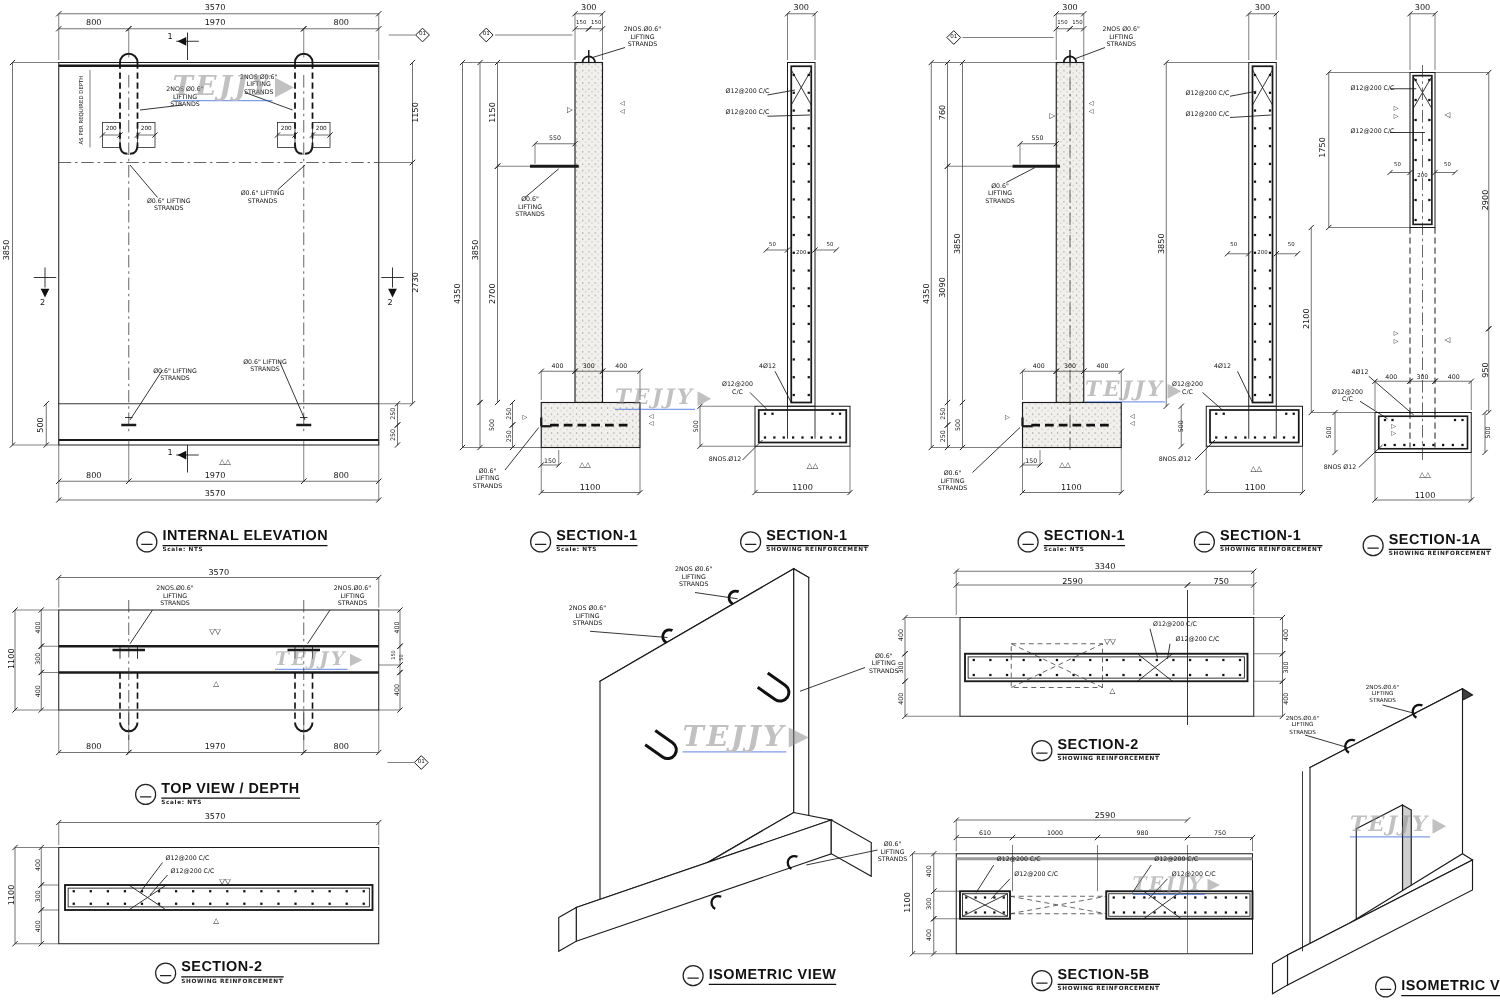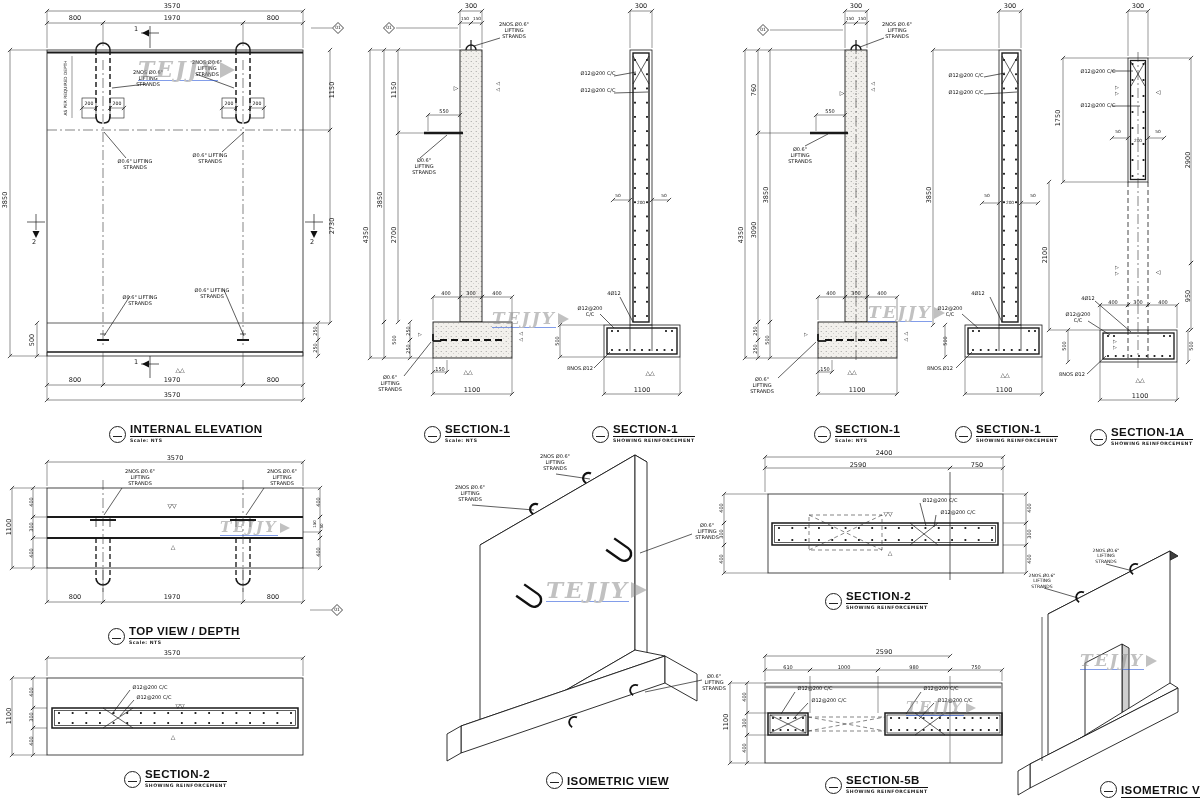--- a/index.html
+++ b/index.html
@@ -2,21 +2,21 @@
 <html><head>
 <meta charset="utf-8">
 <style>
   html,body{margin:0;padding:0;background:#fff;width:1200px;height:800px;overflow:hidden;}
   #stage{position:relative;width:1200px;height:616px;background:#fff;
          font-family:"DejaVu Sans","Liberation Sans",sans-serif;color:#111;}
   #geo{position:absolute;left:0;top:0;}
   .ann{position:absolute;font-size:6.5px;line-height:1.2;white-space:pre;text-align:center;
        transform:translate(-50%,-50%);color:#141414;letter-spacing:0;}
   .ann.rot{transform:translate(-50%,-50%) rotate(-90deg);}
-  .vtitle{position:absolute;display:flex;align-items:flex-end;gap:4px;}
+  .vtitle{position:absolute;display:flex;align-items:center;gap:4px;}
   .vtitle .circ{width:15px;height:15px;border:1px solid #222;border-radius:50%;flex:0 0 auto;
                 position:relative;background:#fff;}
   .vtitle .circ:after{content:"";position:absolute;left:3px;right:3px;top:9px;border-top:0.8px solid #222;}
   .vtitle .tcol{display:flex;flex-direction:column;}
   .vtitle .tlabel{font-family:"Liberation Sans",sans-serif;font-weight:bold;font-size:11.5px;
                   letter-spacing:0.4px;border-bottom:1.6px solid #111;padding-bottom:1px;white-space:nowrap;}
   .vtitle .tsub{font-size:4.6px;font-weight:bold;color:#222;letter-spacing:0.5px;margin-top:1px;white-space:nowrap;}
   .wm{position:absolute;opacity:0.55;color:#8f8f8f;font-family:"DejaVu Serif","Liberation Serif",serif;
       font-style:italic;font-weight:bold;display:flex;align-items:center;pointer-events:none;}
   .wm .wtxt{letter-spacing:2px;border-bottom:1px solid #1d4ed8;line-height:1;}
@@ -1090,21 +1090,21 @@
 STRANDS</div>
       <div class="ann" style="left: 470px; top: 493px; font-size: 5px;">2NOS Ø0.6"
 LIFTING
 STRANDS</div>
       <div class="ann" style="left: 707px; top: 531px; font-size: 5px;">Ø0.6"
 LIFTING
 STRANDS</div>
       <div class="ann" style="left: 714px; top: 682px; font-size: 5px;">Ø0.6"
 LIFTING
 STRANDS</div>
-      <div class="ann" style="left: 884px; top: 454px;">2400</div>
+      <div class="ann" style="left: 884px; top: 454px;">3340</div>
       <div class="ann" style="left: 858px; top: 466px;">2590</div>
       <div class="ann" style="left: 977px; top: 466px;">750</div>
       <div class="ann" style="left: 940px; top: 500px; font-size: 5px;">Ø12@200 C/C</div>
       <div class="ann" style="left: 958px; top: 512px; font-size: 5px;">Ø12@200 C/C</div>
       <div class="ann" style="left: 888px; top: 514px; font-size: 6px;">▽▽</div>
       <div class="ann" style="left: 890px; top: 553px; font-size: 6px;">△</div>
       <div class="ann rot" style="left: 721px; top: 508px; font-size: 5px;">400</div>
       <div class="ann rot" style="left: 721px; top: 534px; font-size: 5px;">300</div>
       <div class="ann rot" style="left: 721px; top: 559px; font-size: 5px;">400</div>
       <div class="ann rot" style="left: 1029px; top: 508px; font-size: 5px;">400</div>

